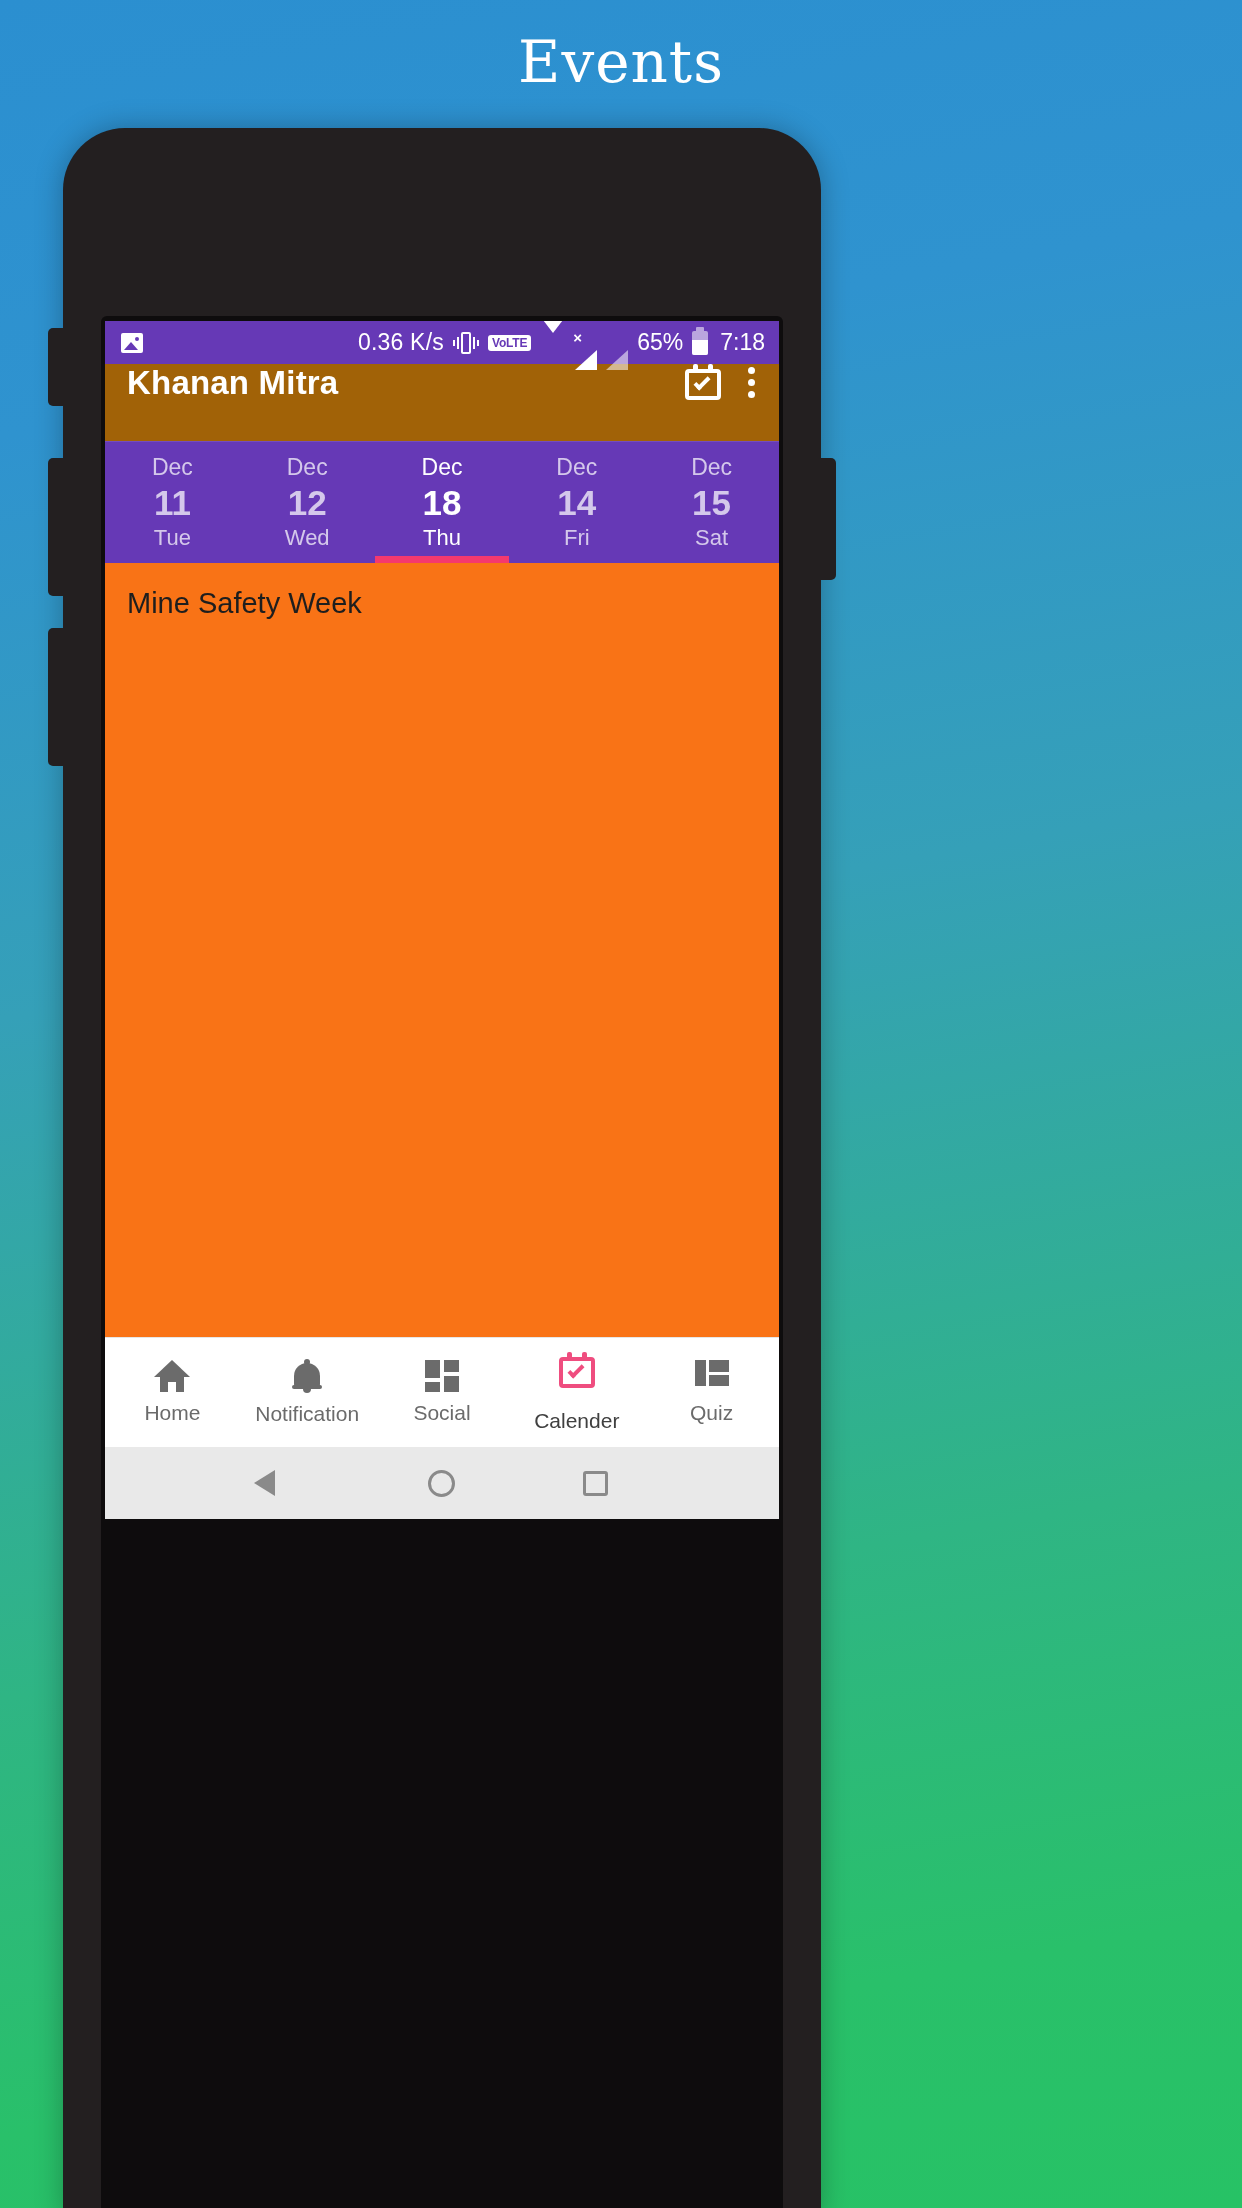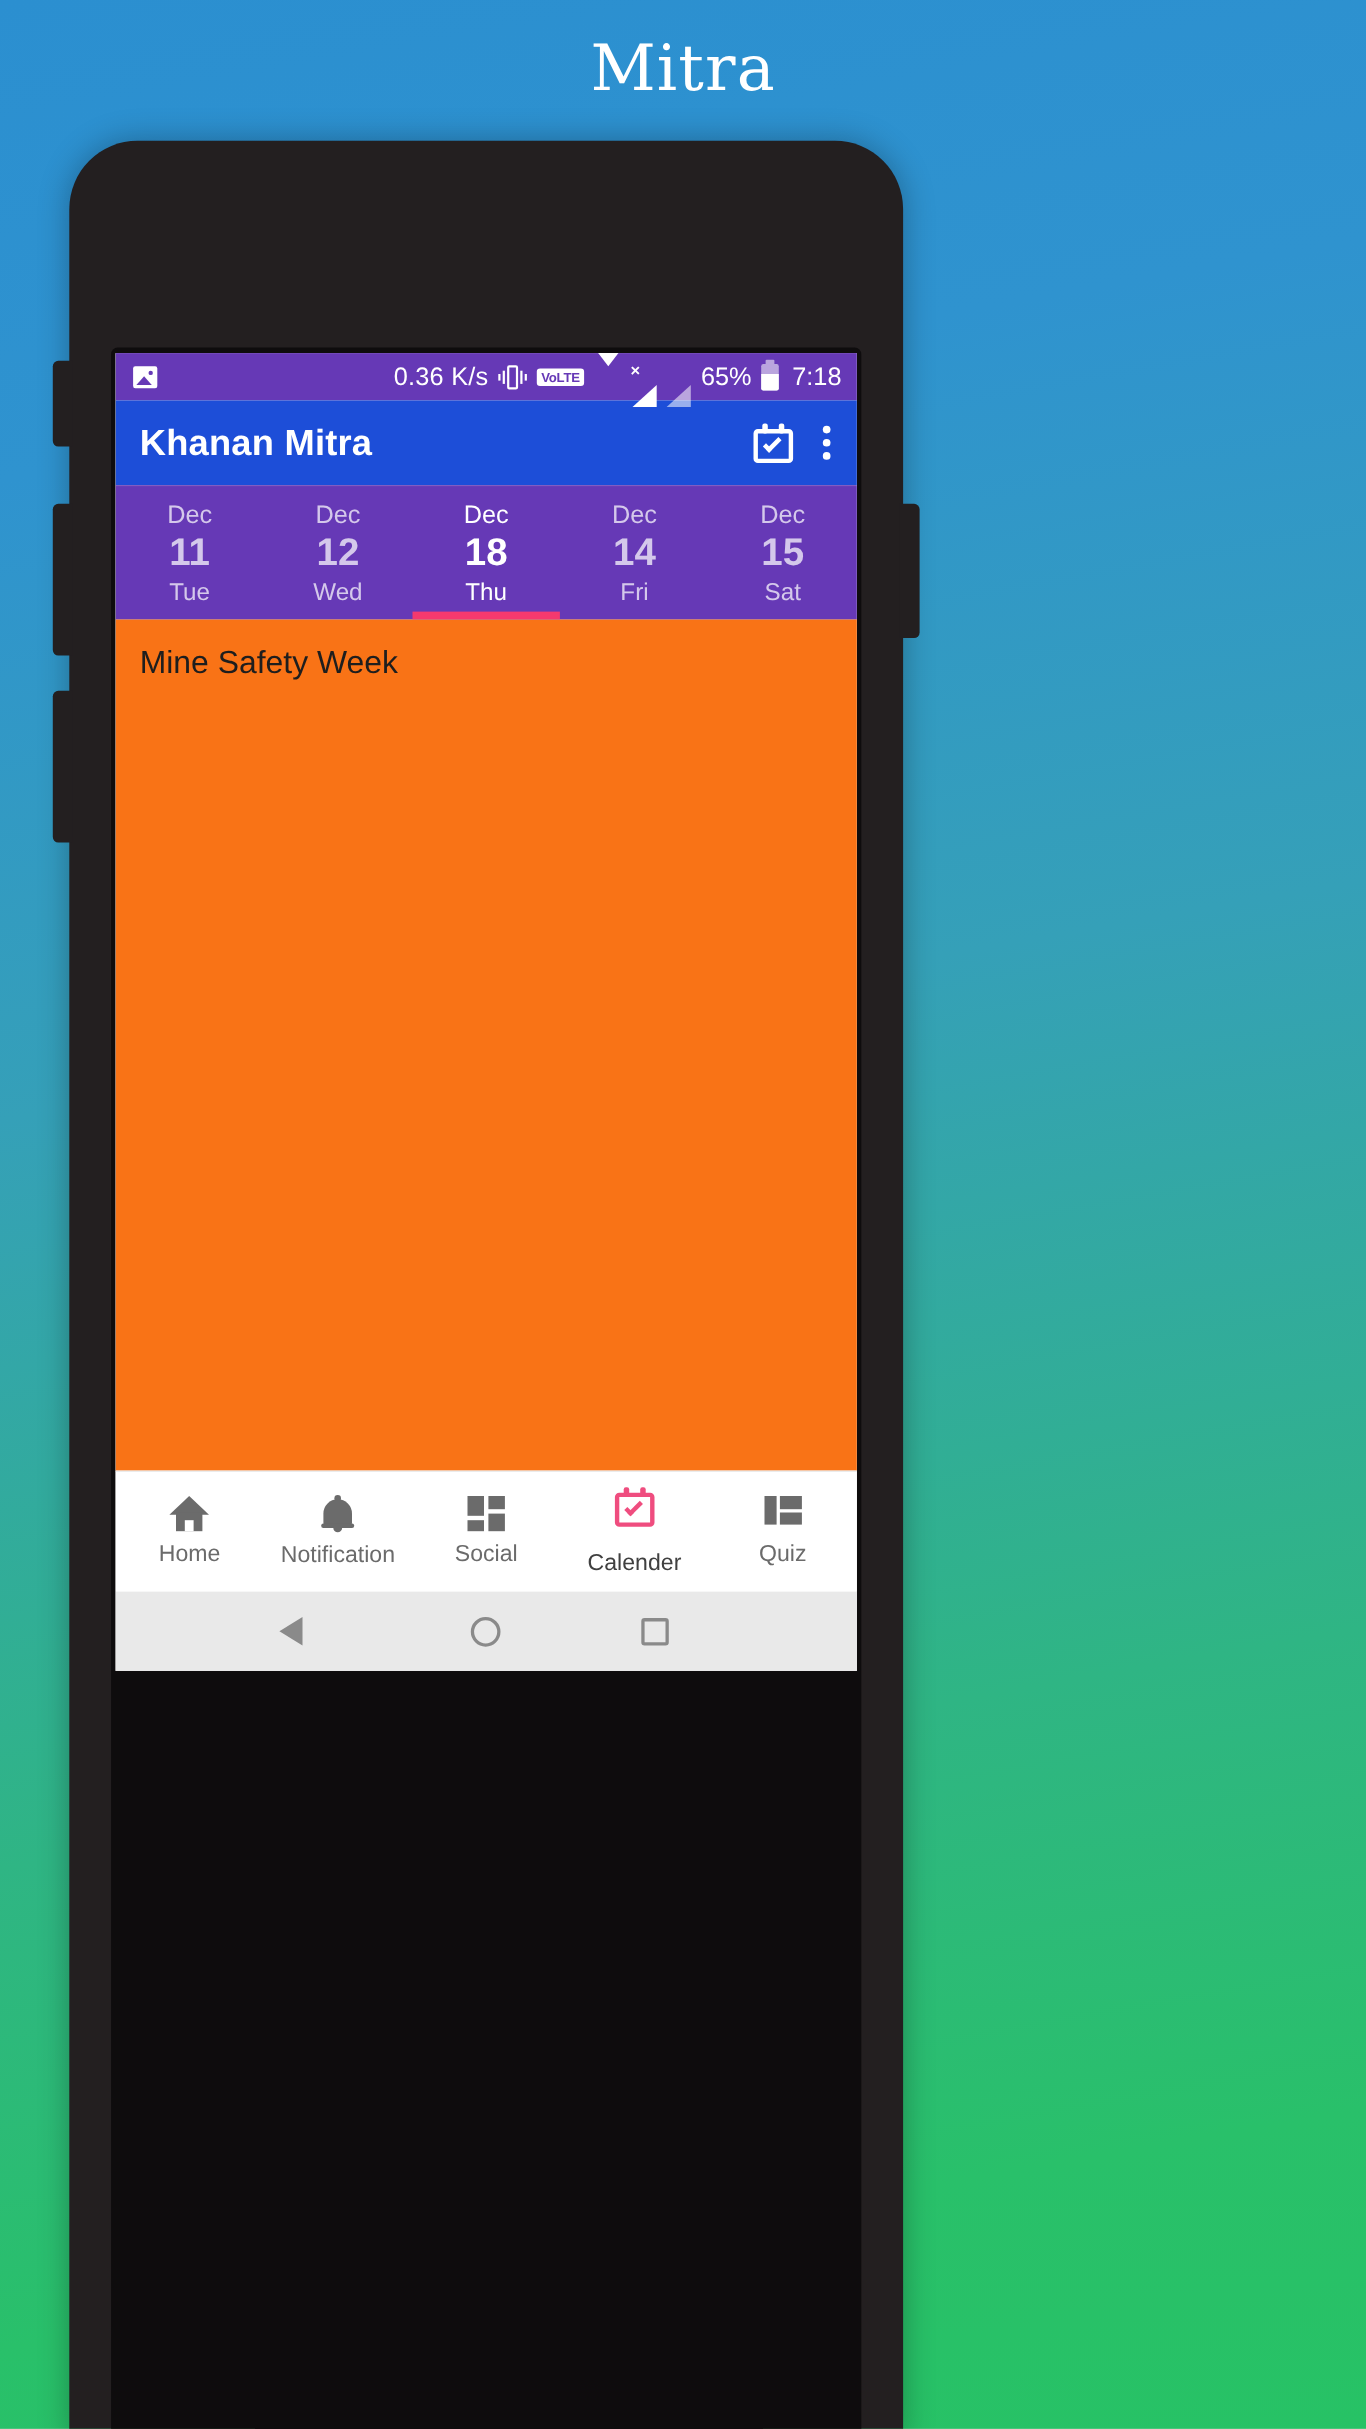--- a/index.html
+++ b/index.html
@@ -169,23 +169,23 @@
   }
   .ic-batt::after {
     content: ""; position: absolute;
     left: 0; bottom: 0; width: 100%; height: 62%;
     background: #fff; border-radius: 0 0 2px 2px;
   }
 
   
   .appbar {
     height: 77px;
-    background: #1d4ed8;
+    background: #a16207;
     display: flex;
-    align-items: center;
+    align-items: flex-start;
     padding: 0 18px 0 22px;
     flex: 0 0 auto;
   }
   .app-title {
     color: #fff;
     font-size: 33px;
     font-weight: bold;
     letter-spacing: 0.2px;
   }
   .appbar-actions { margin-left: auto; display: flex; align-items: center; gap: 26px; padding-right: 6px; }
@@ -343,21 +343,21 @@
   .nv-home {
     width: 27px; height: 27px; border: 3px solid #8a8a8a; border-radius: 50%;
   }
   .nv-recent {
     width: 25px; height: 25px; border: 3px solid #8a8a8a; border-radius: 3px;
   }
 </style>
 </head>
 <body>
 
-<div class="page-title">Mitra</div>
+<div class="page-title">Events</div>
 
 <div class="phone">
   <div class="btn-side b1"></div>
   <div class="btn-side b2"></div>
   <div class="btn-side b3"></div>
   <div class="btn-side b4"></div>
   <div class="phone-inner-edge"></div>
 
   <div class="screen">
 

